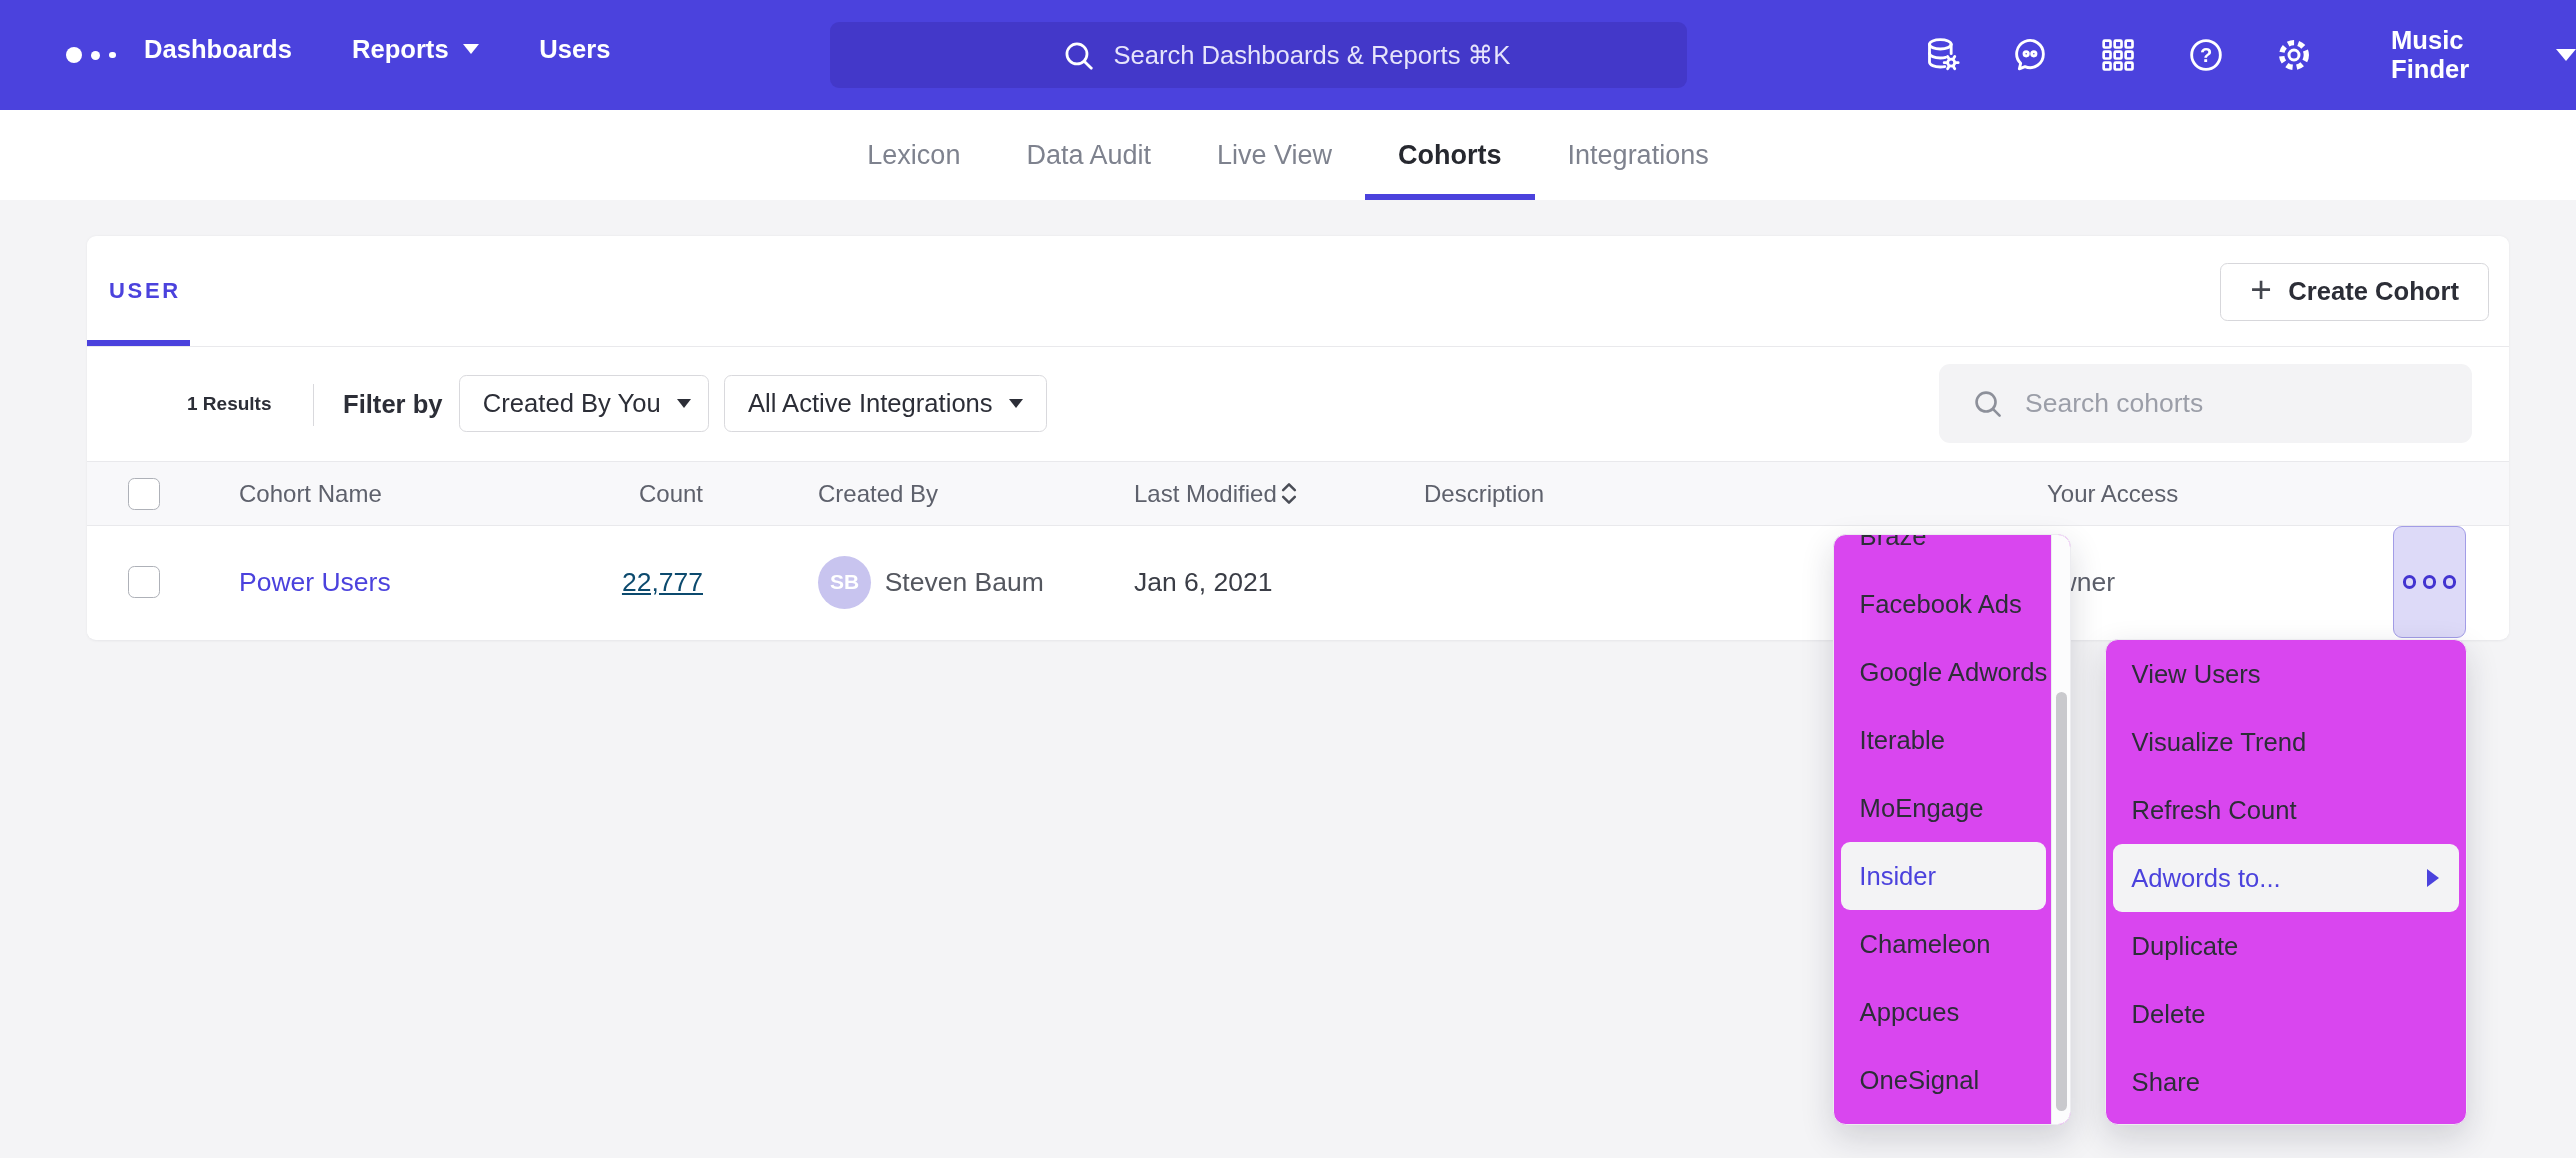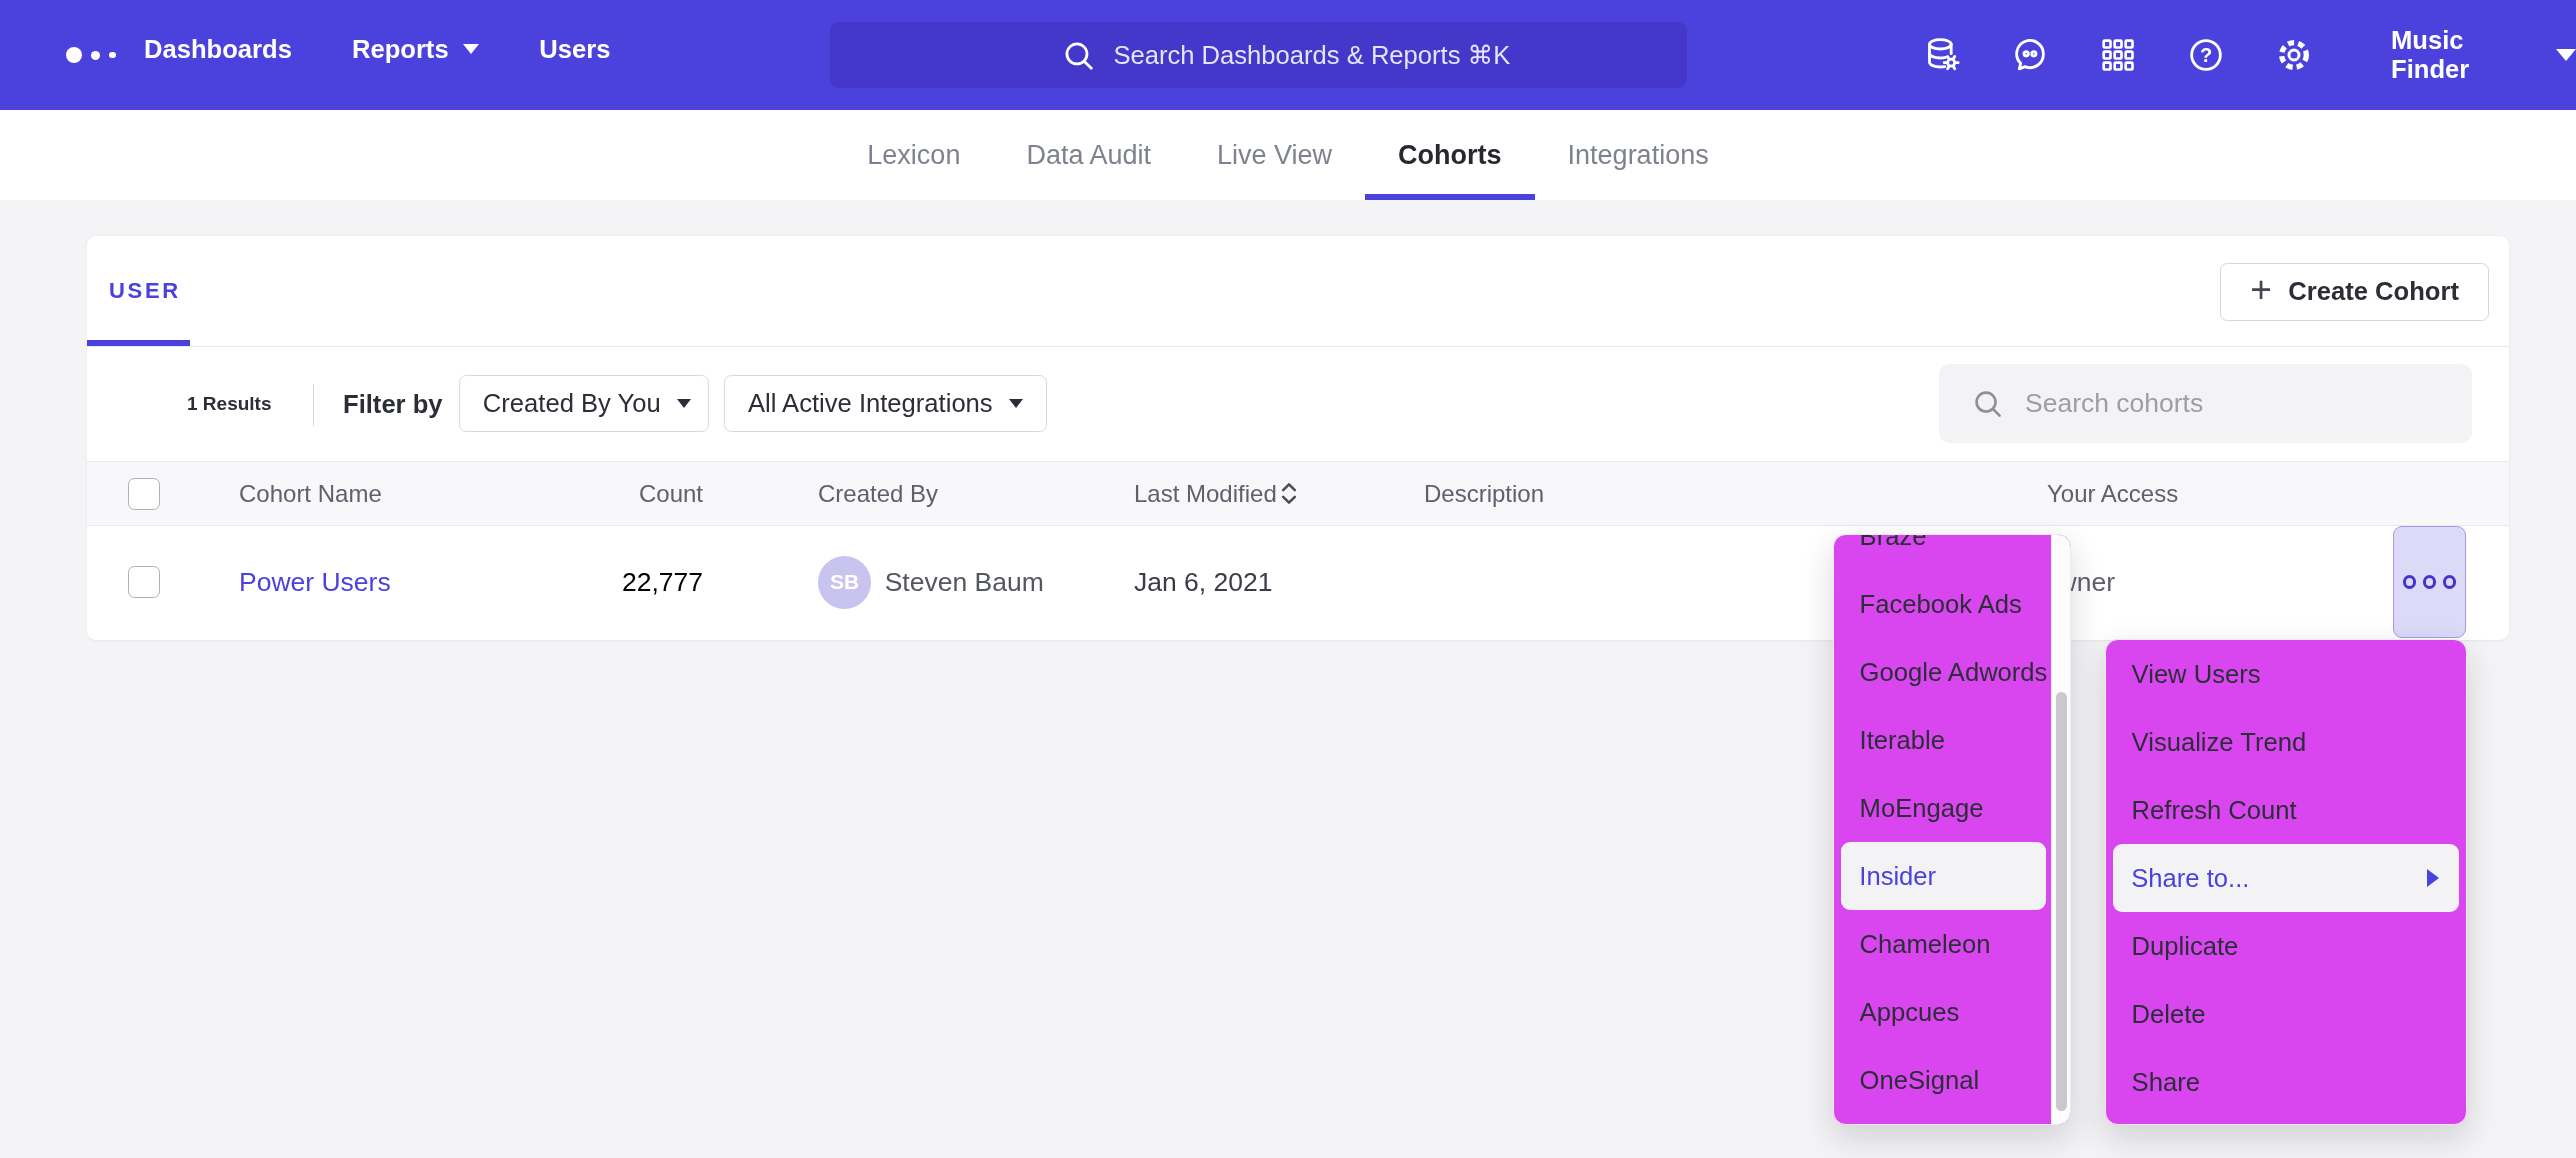--- a/index.html
+++ b/index.html
@@ -56,21 +56,21 @@
   .col-cb { left:41px; }
   .col-name { left:152px; }
   .col-count { right:1806px; }
   .col-created { left:731px; }
   .col-modified { left:1047px; gap:2px; }
   .col-desc { left:1337px; }
   .col-access { left:1960px; }
   .trow { position:relative; height:112px; background:#fff; font-size:26.5px; }
   .checkbox { appearance:none; -webkit-appearance:none; width:32px; height:32px; border:1.8px solid #aeb1b8; border-radius:6.4px; background:#fff; cursor:pointer; }
   .cohort-link { color:#4b42dd; cursor:pointer; }
-  .count-val { color:#000000; }
+  .count-val { color:#0c4a6e;text-decoration:underline; }
   .avatar { width:53px; height:53px; border-radius:50%; background:#c8c4ef; color:#fff; font-size:21px; font-weight:700; display:flex; align-items:center; justify-content:center; }
   .creator-name { color:#54575f; margin-left:13.7px; }
   .date-val { color:#3a3d46; }
   .access-val { position:absolute; left:1950px; top:0; height:100%; display:flex; align-items:center; color:#5d606b; }
   .ooo-btn { position:absolute; left:2306px; top:25.6px; width:73px; height:61px; background:#dddaf8; border:1.8px solid #a29ce6; border-radius:9px; display:flex; align-items:center; justify-content:center; gap:6.4px; cursor:pointer; }
   .ring { width:13.7px; height:13.7px; border:3.7px solid #4334d0; border-radius:50%; }
   
   .menu-panel { position:absolute; background:#d946ef; border:0.9px solid #ececf0; border-radius:12.8px; box-shadow:0 12.8px 33px rgba(25,25,50,.16); z-index:10; }
   .submenu { left:1833px; top:534px; width:238px; height:591px; overflow:hidden; }
   .submenu-list { position:absolute; top:-33px; left:0; width:219px; }
@@ -262,20 +262,20 @@
   <div class="sb-gutter">
     <div class="sb-thumb"></div>
   </div>
 </div>
 
 <div class="menu-panel ctxmenu">
   <div class="menu-item">View Users</div>
   <div class="menu-item">Visualize Trend</div>
   <div class="menu-item">Refresh Count</div>
   <div class="menu-item hl">
-    <span>Share to...</span>
+    <span>Adwords to...</span>
     <span class="arrow-r"></span>
   </div>
   <div class="menu-item">Duplicate</div>
   <div class="menu-item">Delete</div>
   <div class="menu-item">Share</div>
 </div>
 
 
 </body></html>

